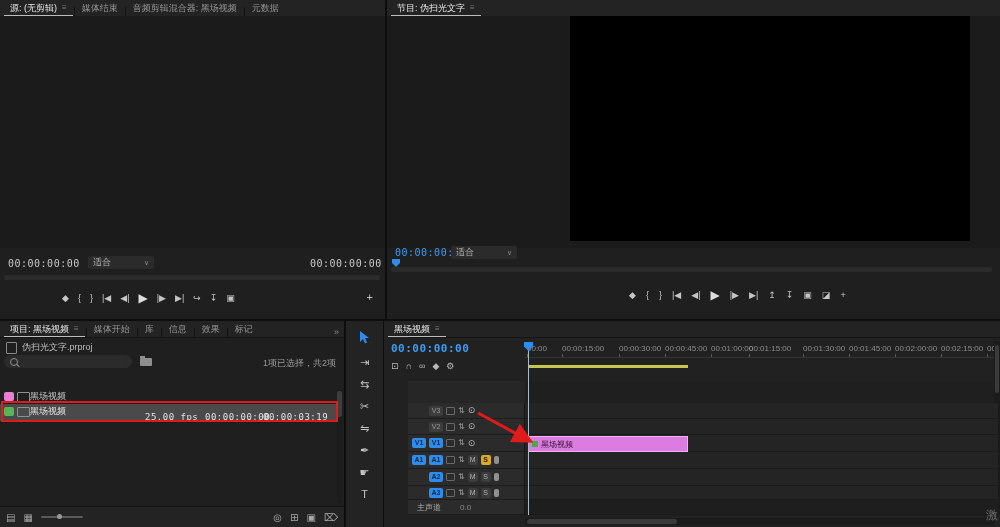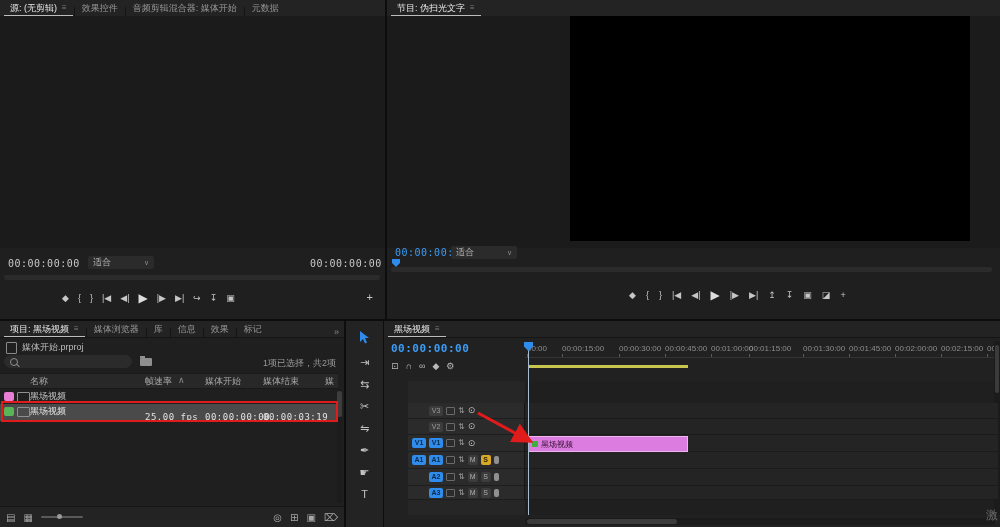--- a/index.html
+++ b/index.html
@@ -130,25 +130,25 @@
 <body>
 
 <div class="panel" id="src">
   <div class="tabbar">
     <div class="tab active">
       <span>源: (无剪辑)</span>
       <span class="menu">≡</span>
     </div>
     <span class="tabsep"></span>
     <div class="tab">
-      <span>效果控件</span>
-    </div>
-    <span class="tabsep"></span>
-    <div class="tab">
-      <span>音频剪辑混合器: 媒体开始</span>
+      <span>媒体结束</span>
+    </div>
+    <span class="tabsep"></span>
+    <div class="tab">
+      <span>音频剪辑混合器: 黑场视频</span>
     </div>
     <span class="tabsep"></span>
     <div class="tab">
       <span>元数据</span>
     </div>
   </div>
   <div class="view"></div>
   <span class="tc src-tc-l">00:00:00:00</span>
   <div class="dropdown src-fit">
     <span>适合</span>
@@ -206,21 +206,21 @@
 </div>
 
 <div class="panel" id="proj">
   <div class="tabbar">
     <div class="tab active">
       <span>项目: 黑场视频</span>
       <span class="menu">≡</span>
     </div>
     <span class="tabsep"></span>
     <div class="tab">
-      <span>媒体浏览器</span>
+      <span>媒体开始</span>
     </div>
     <span class="tabsep"></span>
     <div class="tab">
       <span>库</span>
     </div>
     <span class="tabsep"></span>
     <div class="tab">
       <span>信息</span>
     </div>
     <span class="tabsep"></span>
@@ -229,37 +229,29 @@
     </div>
     <span class="tabsep"></span>
     <div class="tab">
       <span>标记</span>
     </div>
     <span class="overflow">»</span>
   </div>
 
   <div class="proj-file">
     <span class="fileicon"></span>
-    <span>媒体开始.prproj</span>
+    <span>伪扫光文字.prproj</span>
   </div>
 
   <div class="searchbox">
     <span class="mag"></span>
   </div>
   <span class="foldericon"></span>
   <span class="sel-status">1项已选择，共2项</span>
 
-  <div class="proj-header">
-    <span style="left:30px">名称</span>
-    <span style="left:145px">帧速率</span>
-    <span style="left:178px;color:#8a8a8a">∧</span>
-    <span style="left:205px">媒体开始</span>
-    <span style="left:263px">媒体结束</span>
-    <span style="left:325px">媒</span>
-  </div>
 
   <div class="proj-row" style="top:68px">
     <span class="chip" style="background: rgb(232, 127, 212);"></span>
     <span class="clipicon"></span>
     <span class="rname">黑场视频</span>
     <span class="cell" style="left:145px"></span>
     <span class="cell" style="left:205px"></span>
     <span class="cell" style="left:263px"></span>
   </div>
 
@@ -402,20 +394,27 @@
       <span class="badge on">A3</span>
       <span class="lock"></span>
       <span class="syncg">⇅</span>
       <span class="msbox">M</span>
       <span class="msbox">S</span>
       <span class="micg"></span>
     </div>
     <div class="tlane"></div>
   </div>
 
+  <div class="trk" style="top:179px;height:15px">
+    <div class="thead">
+      <span class="master-label">主声道</span>
+      <span class="master-val">0.0</span>
+    </div>
+    <div class="tlane master"></div>
+  </div>
 
   <div class="clip" style="background: rgb(221, 124, 224);">
     <span class="fxdot"></span>
     <span>黑场视频</span>
   </div>
 
   <div class="vscroll"></div>
   <div class="hscroll"></div>
 </div>
 

